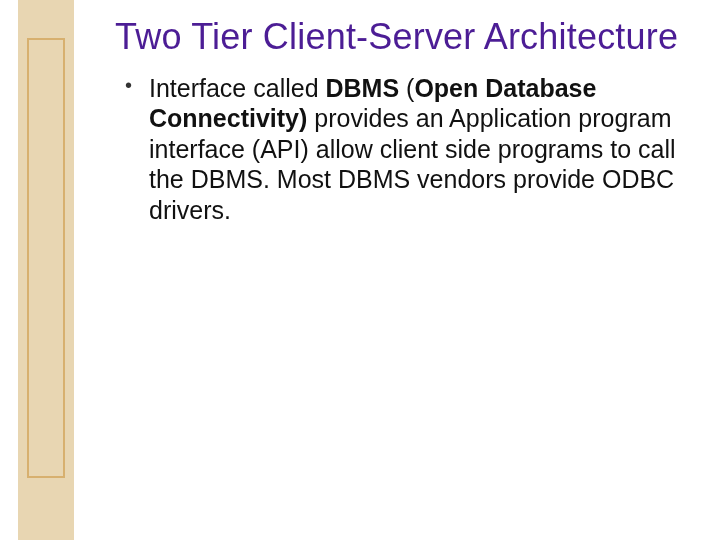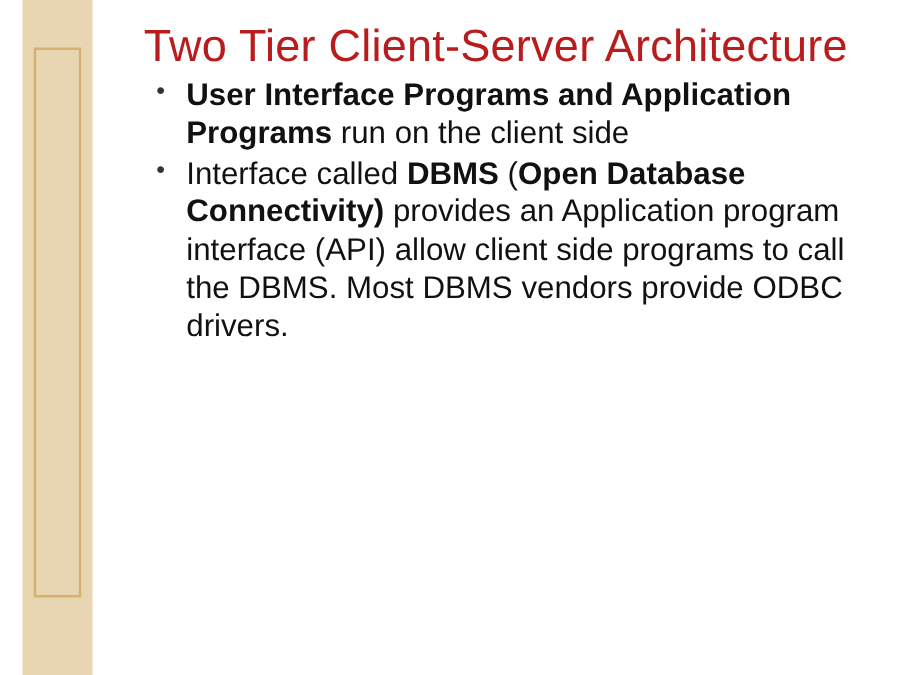--- a/index.html
+++ b/index.html
@@ -37,23 +37,23 @@
   .content {
     position: absolute;
     left: 115px;
     top: 18px;
     right: 30px;
   }
   .title {
     font-size: 36px;
     line-height: 1.08;
     font-weight: 400;
-    color: #b91c1c;
+    color: #4c1d95;
     letter-spacing: 0.2px;
-    margin-bottom: 4px;
+    margin-bottom: 16px;
   }
   ul.bullets {
     list-style: none;
     margin-top: 0;
     margin-left: 10px;
   }
   ul.bullets li {
     position: relative;
     padding-left: 24px;
     font-size: 25px;
@@ -77,19 +77,16 @@
 <div class="deco-band">
   <div class="outer"></div>
   <div class="frame"></div>
 </div>
 
 <div class="content">
   <h1 class="title">Two Tier Client-Server Architecture</h1>
 
   <ul class="bullets">
     <li>
-      <span class="b">User Interface Programs and Application Programs</span><span> run on the client side</span>
-    </li>
-    <li>
       <span>Interface called </span><span class="b">DBMS</span><span> (</span><span class="b">Open Database Connectivity)</span><span> provides an Application program interface (API) allow client side programs to call the DBMS. Most DBMS vendors provide ODBC drivers.</span>
     </li>
   </ul>
 </div>
 
 </body></html>

